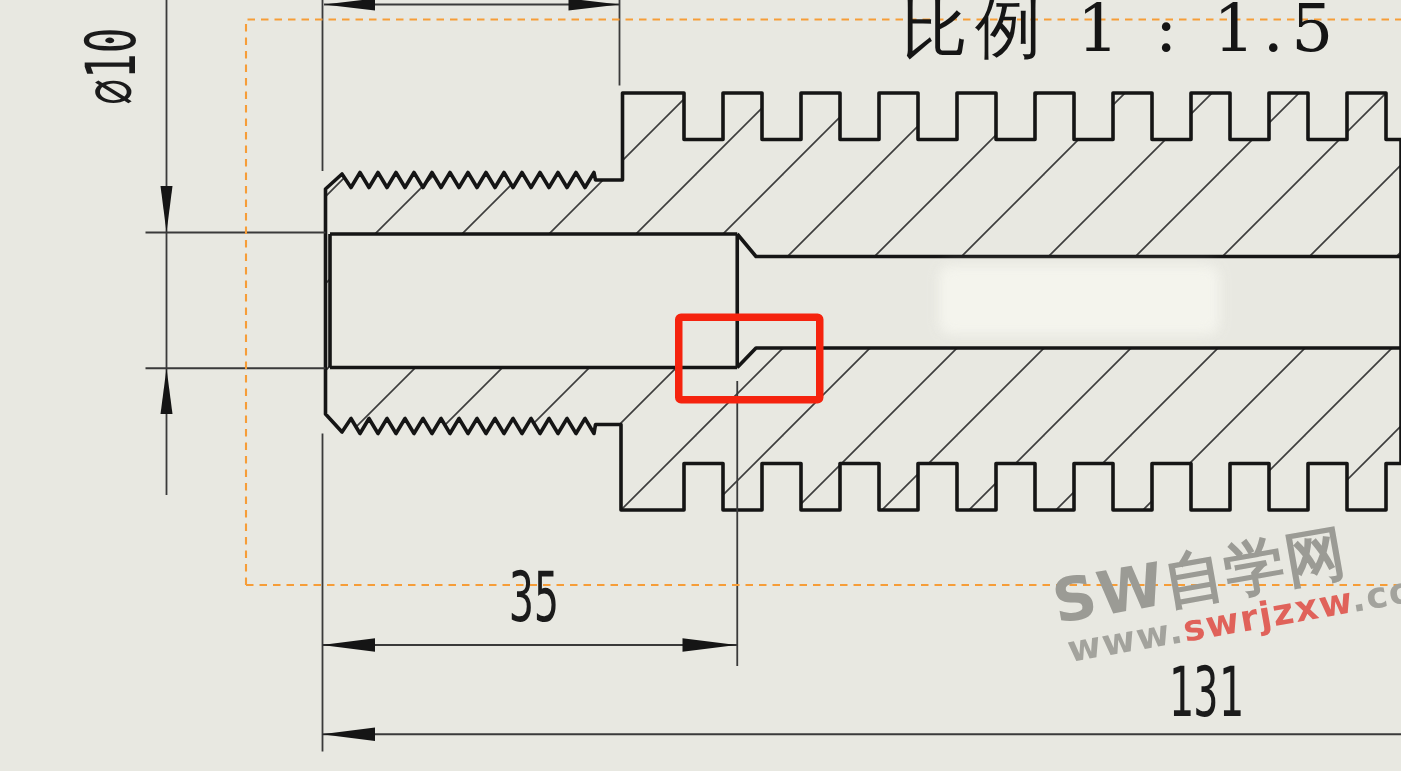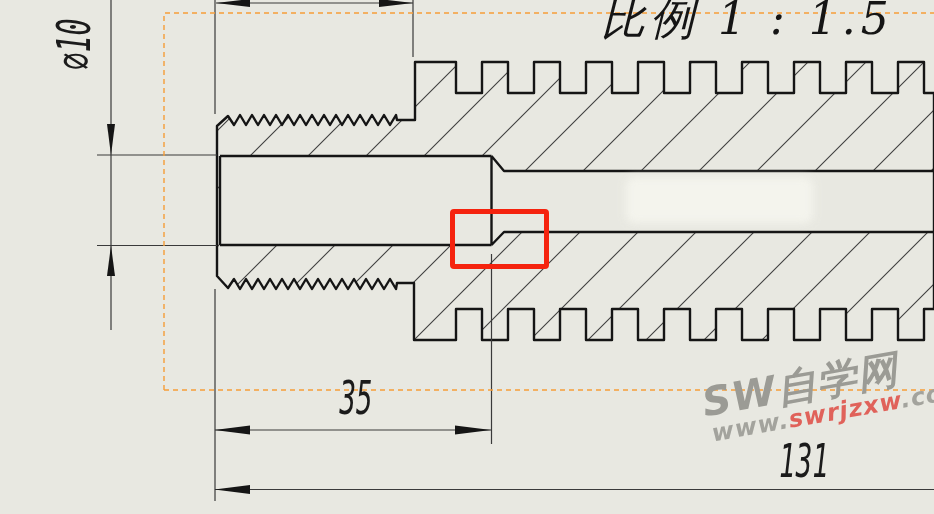--- a/index.html
+++ b/index.html
@@ -50,21 +50,21 @@
     margin-top:0px;margin-left:4px;
     font-family:"DejaVu Sans", sans-serif;font-weight:bold;
     font-size:24px;letter-spacing:1px;
   }
   .wm-gray{color:#a3a39d;}
   .wm-red{color:#e0625a;}
 </style>
 </head>
 <body>
 
-<div class="stage" style="background: rgb(232, 232, 225); font-style: italic;">
+<div class="stage" style="background: rgb(232, 232, 225);">
 
   <svg width="934" height="514" viewBox="0 0 934 514">
     <defs>
       <pattern id="hatch" width="58" height="58" patternUnits="userSpaceOnUse">
         <path d="M -3,61 L 61,-3" stroke="#3d3d3d" stroke-width="1.1" fill="none"></path>
         <path d="M -32,32 L 32,-32" stroke="#3d3d3d" stroke-width="1.1" fill="none"></path>
         <path d="M 26,90 L 90,26" stroke="#3d3d3d" stroke-width="1.1" fill="none"></path>
       </pattern>
     </defs>
 

